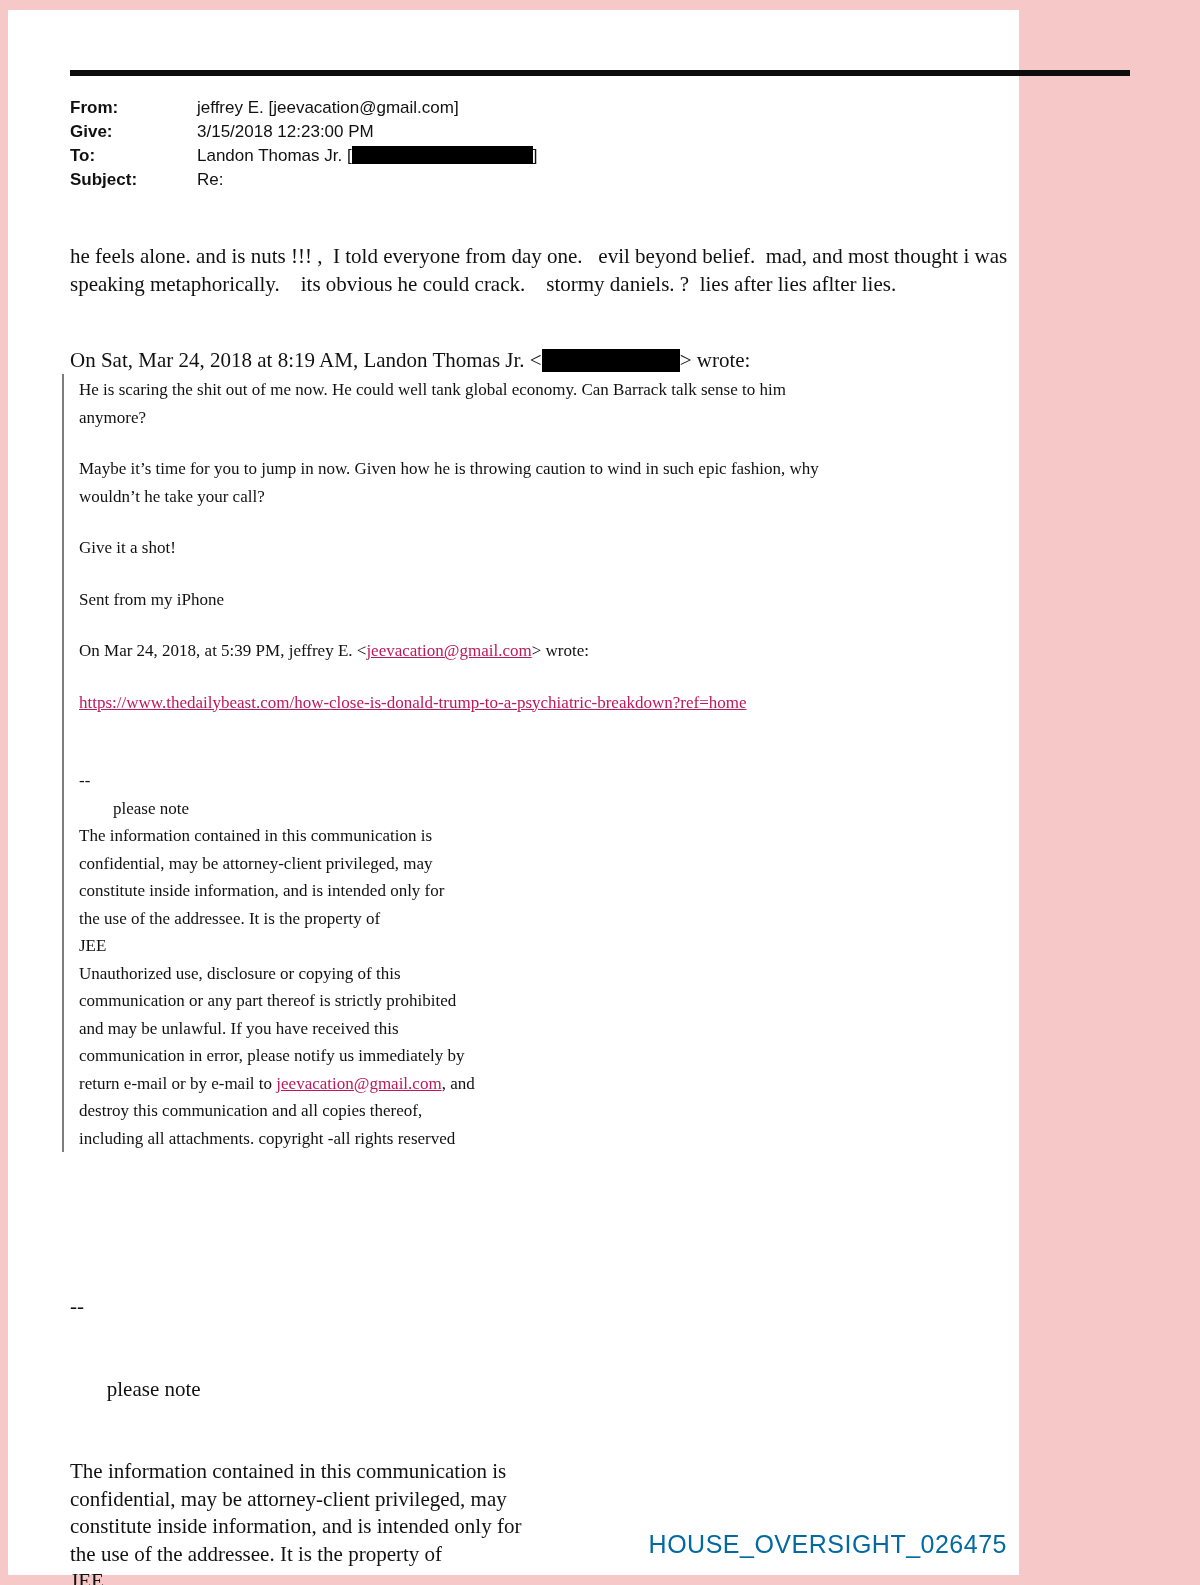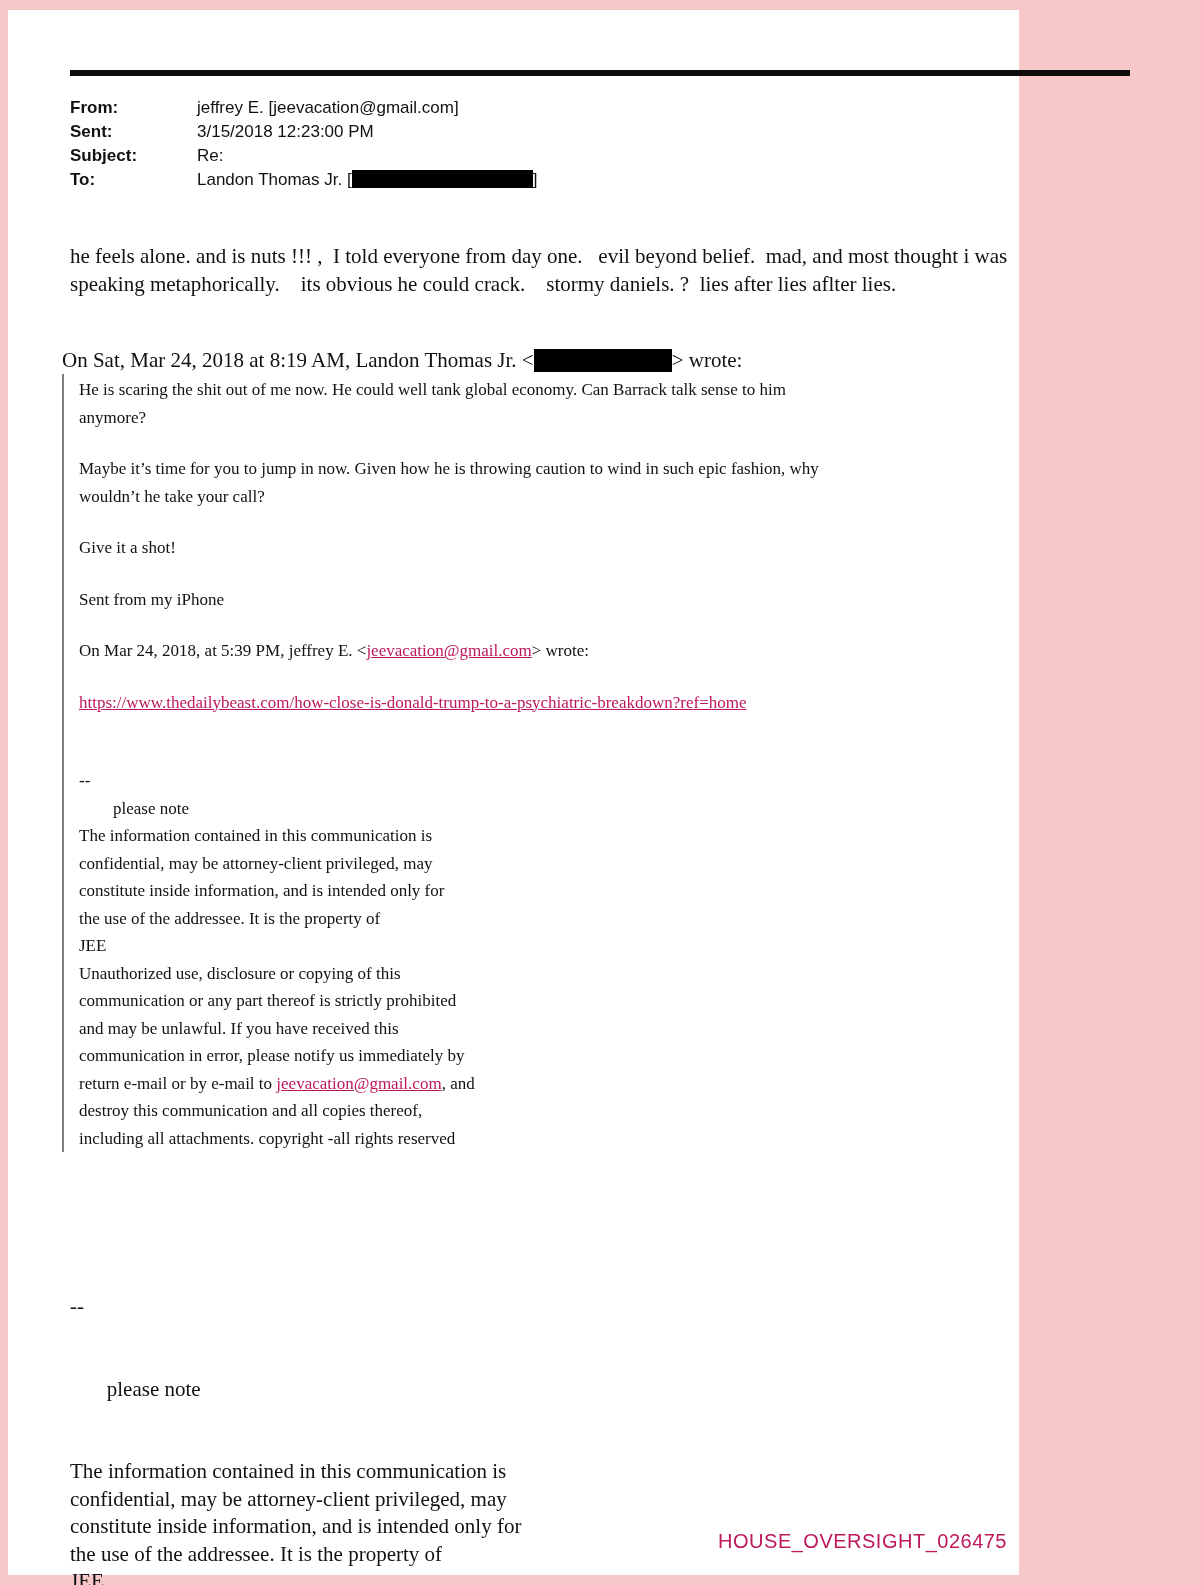--- a/index.html
+++ b/index.html
@@ -43,21 +43,21 @@
     line-height: 27.5px;
     white-space: pre-wrap;
   }
   .top-message {
     position: absolute;
     left: 62px; top: 233px;
     width: 1070px;
   }
   .reply-attribution {
     position: absolute;
-    left: 54px; top: 338px;
+    left: 62px; top: 338px;
     font-size: 21px;
     width: 1070px;
   }
   .quote {
     position: absolute;
     left: 54px; top: 364px;
     width: 1078px;
     border-left: 2px solid #7e7e7e;
     padding: 2px 0 0 15px;
     font-size: 17px;
@@ -73,48 +73,48 @@
   }
   .disclaimer2 {
     position: absolute;
     left: 62px; top: 1228px;
     width: 700px;
   }
   .bates-footer {
     position: absolute;
     right: 12px; top: 1520px;
     font-family: "Liberation Sans", sans-serif;
-    font-size: 20px;
-    color: #be185d;
+    font-size: 25px;
+    color: #0369a1;
     letter-spacing: 0.5px;
   }
 </style>
 </head>
 <body>
 
 <div class="page">
 
   <div class="top-rule"></div>
 
   <div class="headers">
     <div class="hrow">
       <span class="hlabel">From:</span>
       <span class="hvalue">jeffrey E. [jeevacation@gmail.com]</span>
     </div>
     <div class="hrow">
-      <span class="hlabel">Sent:</span>
+      <span class="hlabel">Give:</span>
       <span class="hvalue">3/15/2018 12:23:00 PM</span>
+    </div>
+    <div class="hrow">
+      <span class="hlabel">To:</span>
+      <span class="hvalue"><span>Landon Thomas Jr. [</span><span class="redaction to-redaction"></span><span>]</span></span>
     </div>
     <div class="hrow">
       <span class="hlabel">Subject:</span>
       <span class="hvalue">Re:</span>
-    </div>
-    <div class="hrow">
-      <span class="hlabel">To:</span>
-      <span class="hvalue"><span>Landon Thomas Jr. [</span><span class="redaction to-redaction"></span><span>]</span></span>
     </div>
   </div>
 
   <div class="serif-block top-message">he feels alone. and is nuts !!! ,  I told everyone from day one.   evil beyond belief.  mad, and most thought i was
 speaking metaphorically.    its obvious he could crack.    stormy daniels. ?  lies after lies aflter lies.</div>
 
   <div class="reply-attribution"><span>On Sat, Mar 24, 2018 at 8:19 AM, Landon Thomas Jr. &lt;</span><span class="redaction attr-redaction"></span><span>&gt; wrote:</span></div>
 
   <div class="quote">
     <p>He is scaring the shit out of me now. He could well tank global economy. Can Barrack talk sense to him

